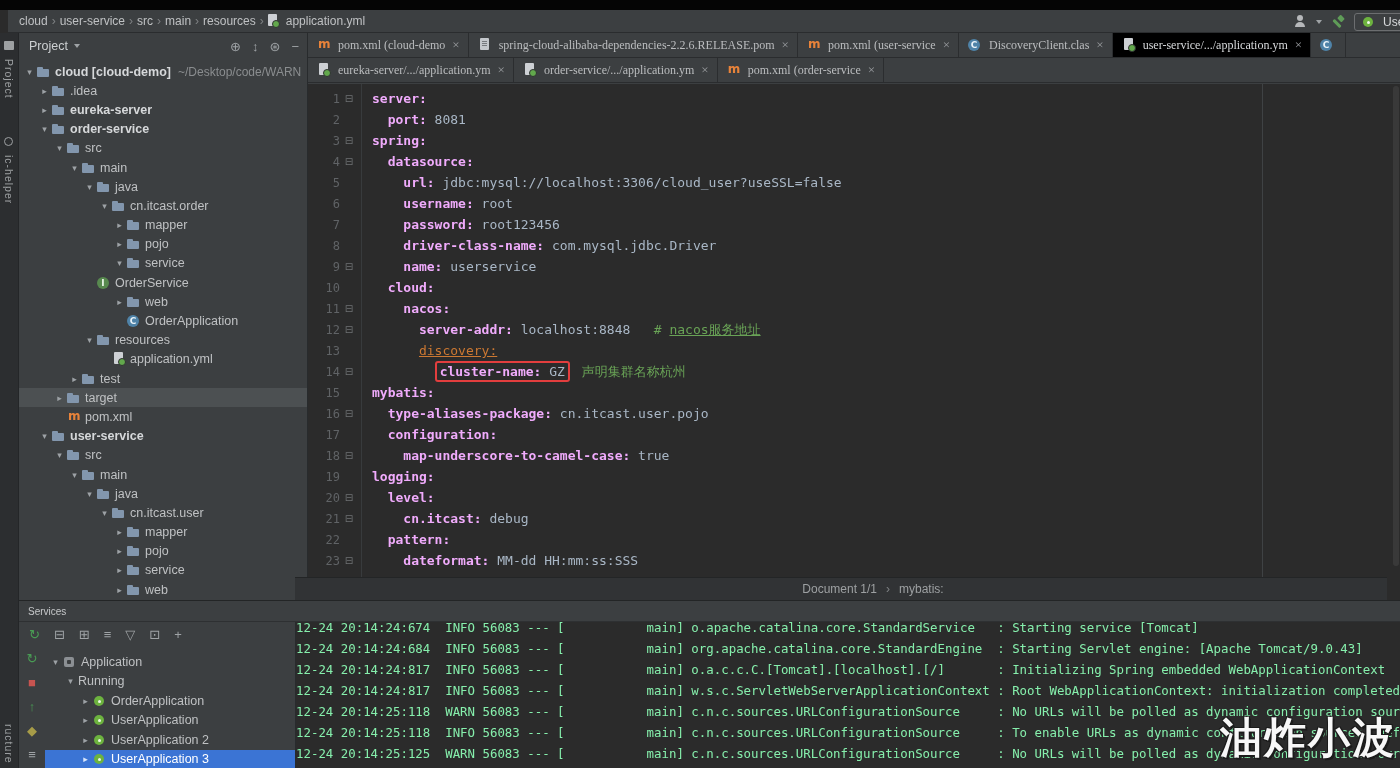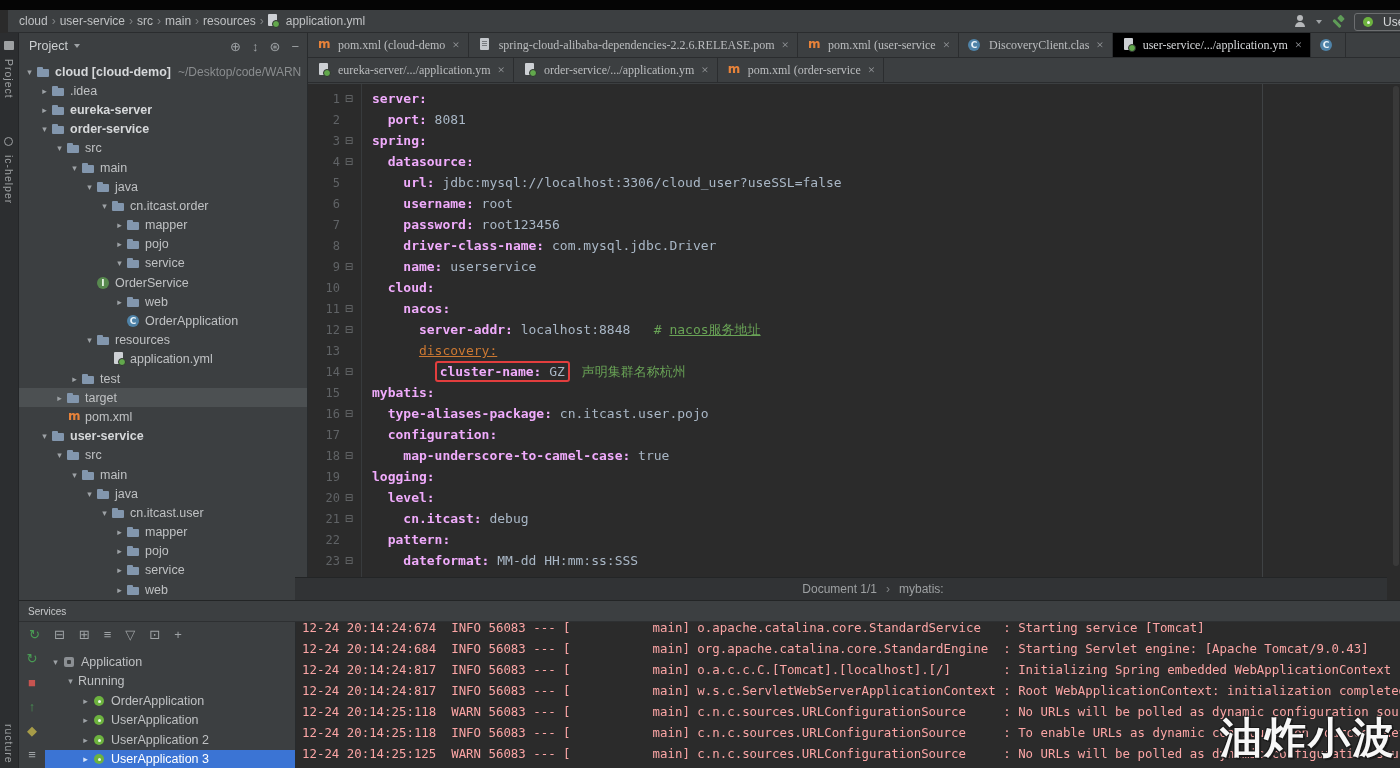--- a/index.html
+++ b/index.html
@@ -135,21 +135,21 @@
   .tico.green { color:#499c54; }
   .tico.red { color:#c75450; }
   .tico.yellow { color:#a79c48; }
   .svc-tree { flex:1; padding-top:4px; overflow:hidden; }
   .svc-tree .trow { height:19.5px; font-size:12.5px; }
   .svc-tree .trow.sel { background:#3b74d4; }
   .svc-tree .trow.sel .tlabel { color:#ffffff; }
   .svc-tree .trow.sel .chev { color:#d9e6fb; }
 
   .console { position:absolute; left:296px; top:622px; width:1104px; height:146px; background:#2b2b2b;
-    overflow:hidden; padding-left:6px; font:12.4px/21px "DejaVu Sans Mono",monospace; color:#fca5a5; }
+    overflow:hidden; font:12.4px/21px "DejaVu Sans Mono",monospace; color:#86efac; }
   .con-line { height:21px; white-space:pre; }
   .con-line:first-child { margin-top:-5px; }
 
   .wm { position:absolute; right:4px; bottom:2px; font-size:42px; font-weight:bold; color:#f7f7f7;
     letter-spacing:2px; z-index:50; font-family:"DejaVu Sans",sans-serif;
     text-shadow:-1px -1px 0 #1b1b1b, 1px -1px 0 #1b1b1b, -1px 1px 0 #1b1b1b, 2px 2px 0 #1b1b1b; }
 </style>
 </head>
 <body>
 

